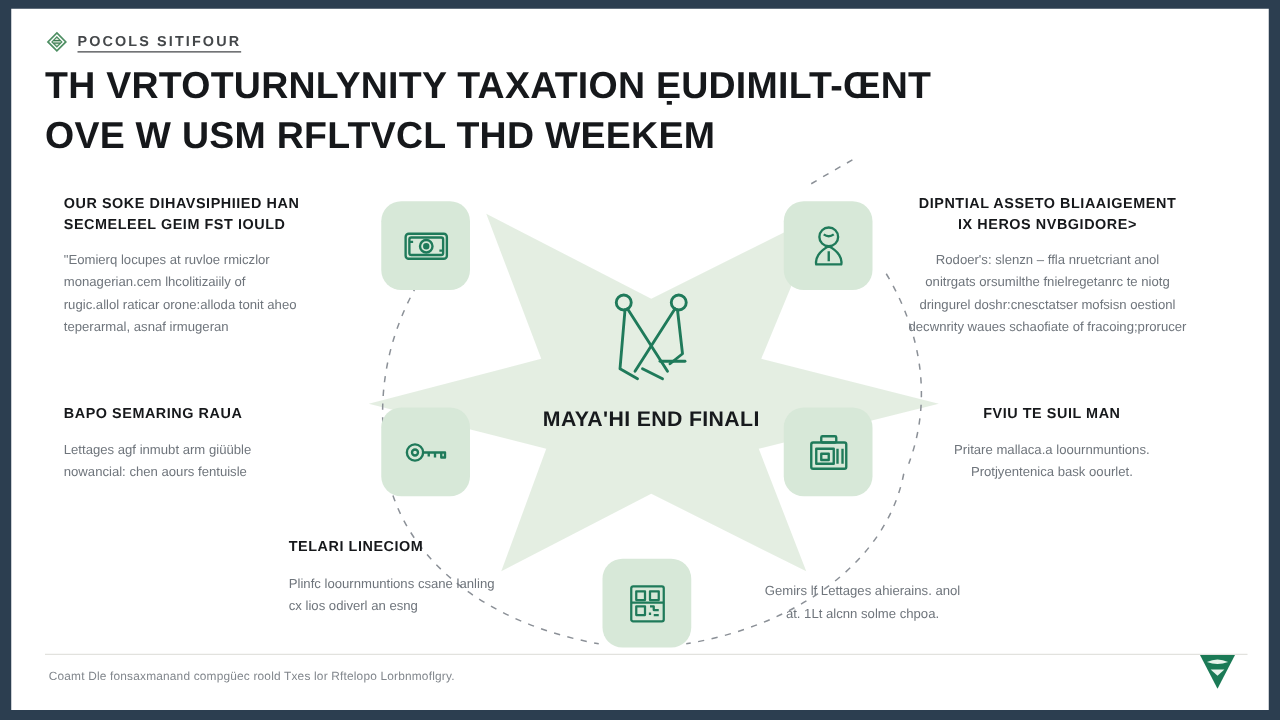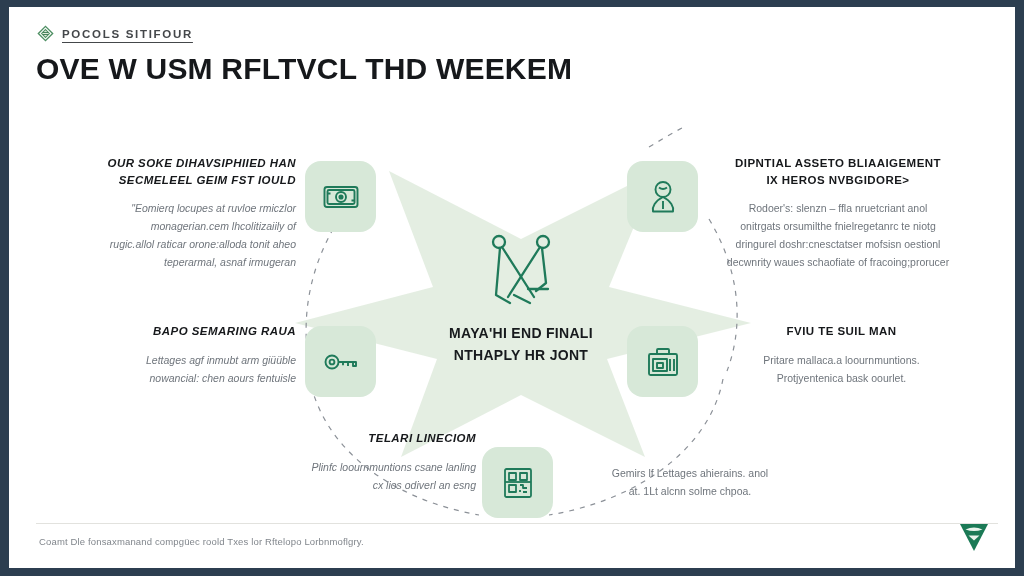--- a/index.html
+++ b/index.html
@@ -99,21 +99,21 @@
     top: 6px;
     transform: translateX(-50%);
     width: 86px;
     height: 82px;
   }
   .hub-label {
     position: absolute;
     left: 0;
     top: 96px;
     width: 100%;
-    font-size: 14px;
+    font-size: 17px;
     font-weight: 700;
     color: #171a1d;
     line-height: 1.55;
     letter-spacing: 0.3px;
   }
 
   
   .tile {
     position: absolute;
     width: 71px;
@@ -134,21 +134,21 @@
     color: #16181b;
     letter-spacing: 0.45px;
     line-height: 1.45;
     margin-bottom: 11px;
   }
   .node-body {
     font-size: 10.5px;
     color: #6f757c;
     line-height: 1.72;
   }
-  .align-right { text-align: right; font-style: italic; }
+  .align-right { text-align: left; }
   .align-left  { text-align: center; }
 
   
   .footer-rule {
     position: absolute;
     left: 27px;
     bottom: 44px;
     width: 962px;
     height: 1px;
     background: #e2e2de;
@@ -178,20 +178,21 @@
     <div class="brand">
       <svg class="brand-mark" viewBox="0 0 20 20">
         <path d="M10 1.6 L18.4 10 L10 18.4 L1.6 10 Z" fill="none" stroke="#4e8f63" stroke-width="1.6"></path>
         <path d="M10 5.4 L14.6 10 L10 14.6 L5.4 10 Z" fill="#dfeadc" stroke="#4e8f63" stroke-width="1.2"></path>
         <path d="M6.8 8.8 h6.4 M6.8 11.2 h6.4" stroke="#3c7a52" stroke-width="1.1"></path>
       </svg>
       <span class="brand-text">POCOLS SITIFOUR</span>
     </div>
 
     <div class="title">
+      <span class="l1">TH VRTOTURNLYNITY TAXATION ẸUDIMILT-ŒNT</span>
       <span class="l2">OVE W USM RFLTVCL THD WEEKEM</span>
     </div>
 
     <div class="stage">
 
       <svg class="links" viewBox="0 0 1024 400">
 
         <path d="M512 112
                  L648 44 L600 160
                  L742 196 L598 232
@@ -215,21 +216,20 @@
             <path d="M24 14 L56 64"></path>
             <path d="M62 14 L30 64"></path>
             <path d="M22 15 L18 62 L32 70"></path>
             <path d="M64 15 L68 50 L58 58"></path>
             <path d="M50 56 L70 56"></path>
             <path d="M36 62 L52 70"></path>
           </g>
         </svg>
         <div class="hub-label">
           <span>MAYA'HI END FINALI</span><br>
-          <span>NTHAPLY HR JONT</span>
         </div>
       </div>
 
       <div class="tile" style="left:296px; top:34px;">
         <svg viewBox="0 0 40 40">
           <g fill="none" stroke="#1f7a5a" stroke-width="1.9" stroke-linejoin="round">
             <rect x="3.5" y="10" width="33" height="20" rx="2.5"></rect>
             <rect x="6.5" y="13" width="27" height="14" rx="1.5"></rect>
             <circle cx="20" cy="20" r="5"></circle>
             <circle cx="20" cy="20" r="1.6" fill="#1f7a5a"></circle>

